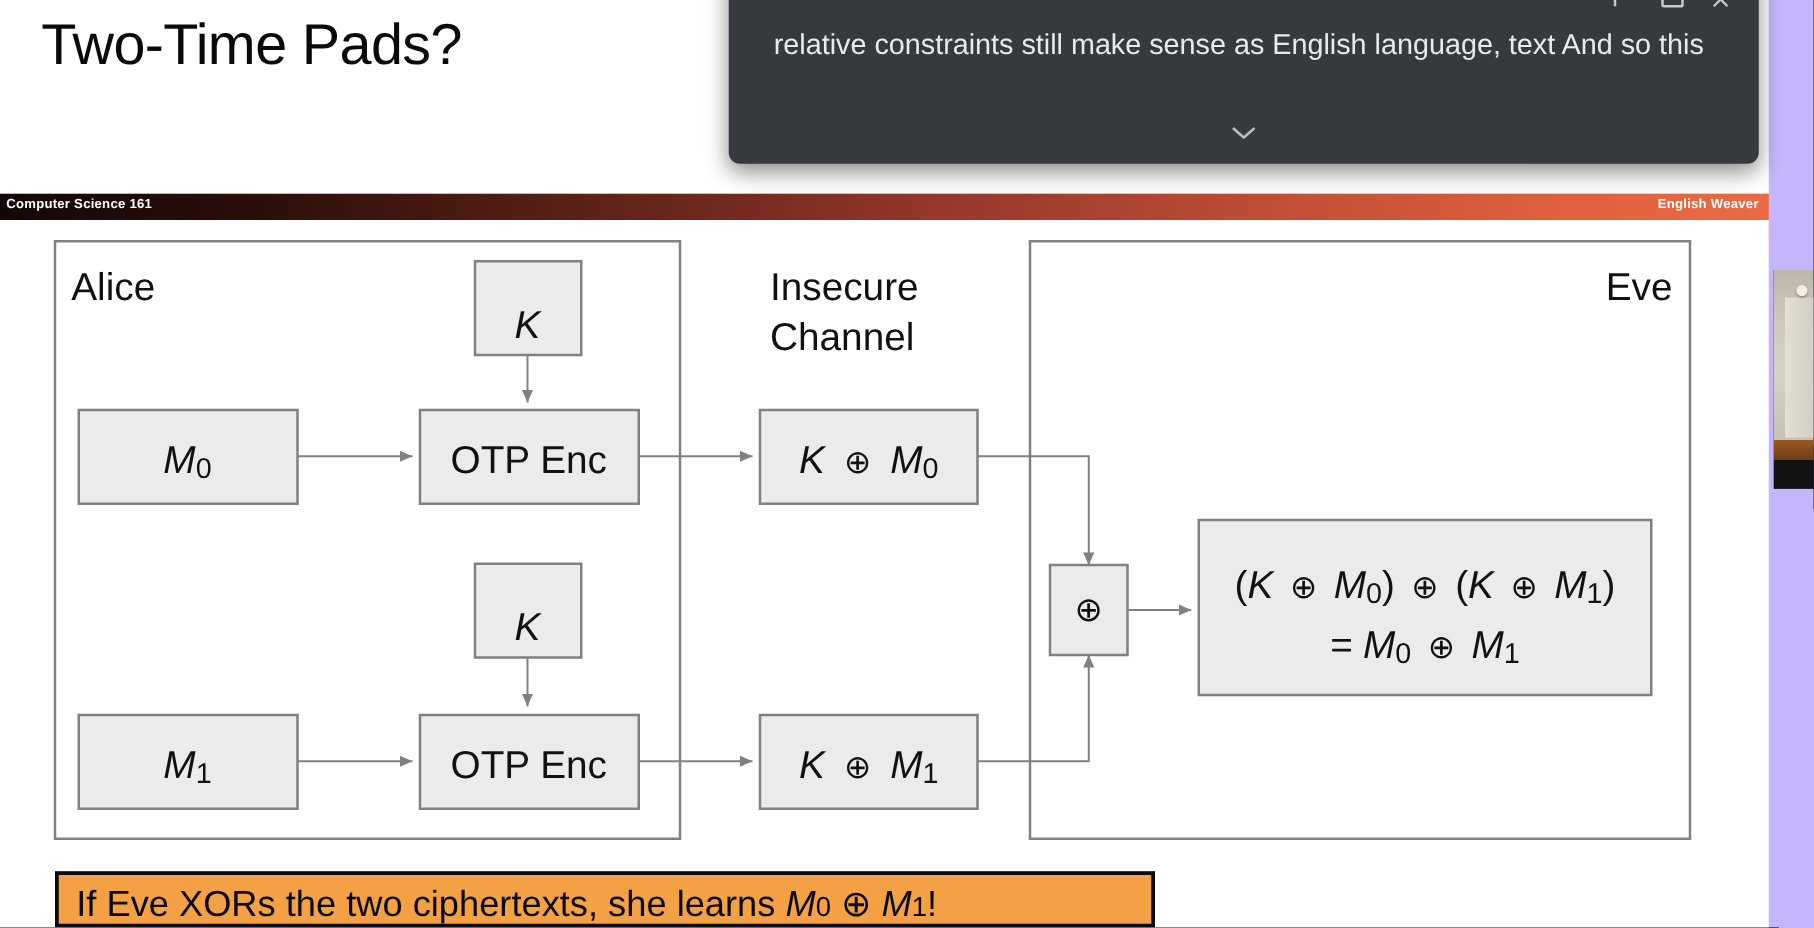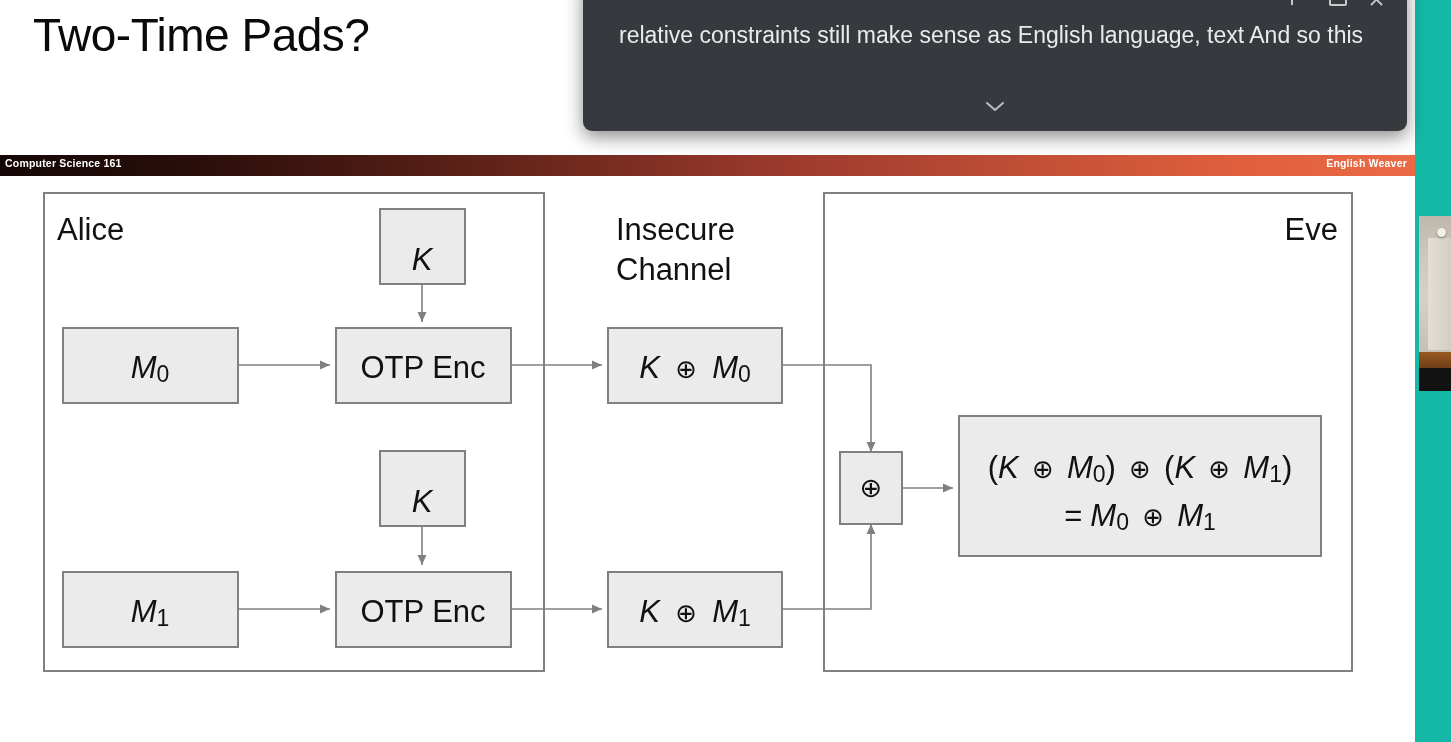--- a/index.html
+++ b/index.html
@@ -4,21 +4,21 @@
 <title>Two-Time Pads — Lecture Slide</title>
 <style>
   html,body{margin:0;padding:0;background:#000;}
   body{
     width:1451px;height:742px;overflow:hidden;position:relative;
     font-family:"Liberation Sans","DejaVu Sans",sans-serif;
     -webkit-font-smoothing:antialiased;
   }
 
   
-  #stage{position:absolute;inset:0;background:#14b8a6;padding-left:19px;}
+  #stage{position:absolute;inset:0;background:#c4b5fd;padding-left:19px;}
 
   
   #slide-top{
     position:absolute;left:0;top:0;width:1415px;height:155px;
     background:#ffffff;
   }
   #slide-body{
     position:absolute;left:0;top:176px;width:1415px;height:566px;
     background:#ffffff;
   }
@@ -226,20 +226,25 @@
       <rect class="nodebox" x="959" y="240" width="362" height="140"></rect>
       <text class="nodelabel" x="1140" y="302" font-size="30">
         <tspan>(</tspan><tspan class="ital">K</tspan><tspan class="opsym" dx="6"> ⊕ </tspan><tspan class="ital" dx="6">M</tspan><tspan class="sub" dy="4">0</tspan><tspan dy="-4">)</tspan><tspan class="opsym" dx="6"> ⊕ </tspan><tspan dx="6">(</tspan><tspan class="ital">K</tspan><tspan class="opsym" dx="6"> ⊕ </tspan><tspan class="ital" dx="6">M</tspan><tspan class="sub" dy="4">1</tspan><tspan dy="-4">)</tspan>
       </text>
       <text class="nodelabel" x="1140" y="350" font-size="30">
         <tspan>=</tspan><tspan class="ital" dx="8">M</tspan><tspan class="sub" dy="4">0</tspan><tspan class="opsym" dy="-4" dx="6"> ⊕ </tspan><tspan class="ital" dx="6">M</tspan><tspan class="sub" dy="4">1</tspan>
       </text>
     </svg>
   </div>
 
+  <div id="callout">
+    <div id="callout-text">
+      <span>If Eve XORs the two ciphertexts, she learns </span><span class="ital">M</span><span class="sub">0</span><span> ⊕ </span><span class="ital">M</span><span class="sub">1</span><span>!</span>
+    </div>
+  </div>
 
   <div id="webcam">
     <div class="wall"></div>
     <div class="door"></div>
     <div class="knob"></div>
     <div class="desk"></div>
     <div class="dark"></div>
   </div>
 
   <div id="caption-panel">

